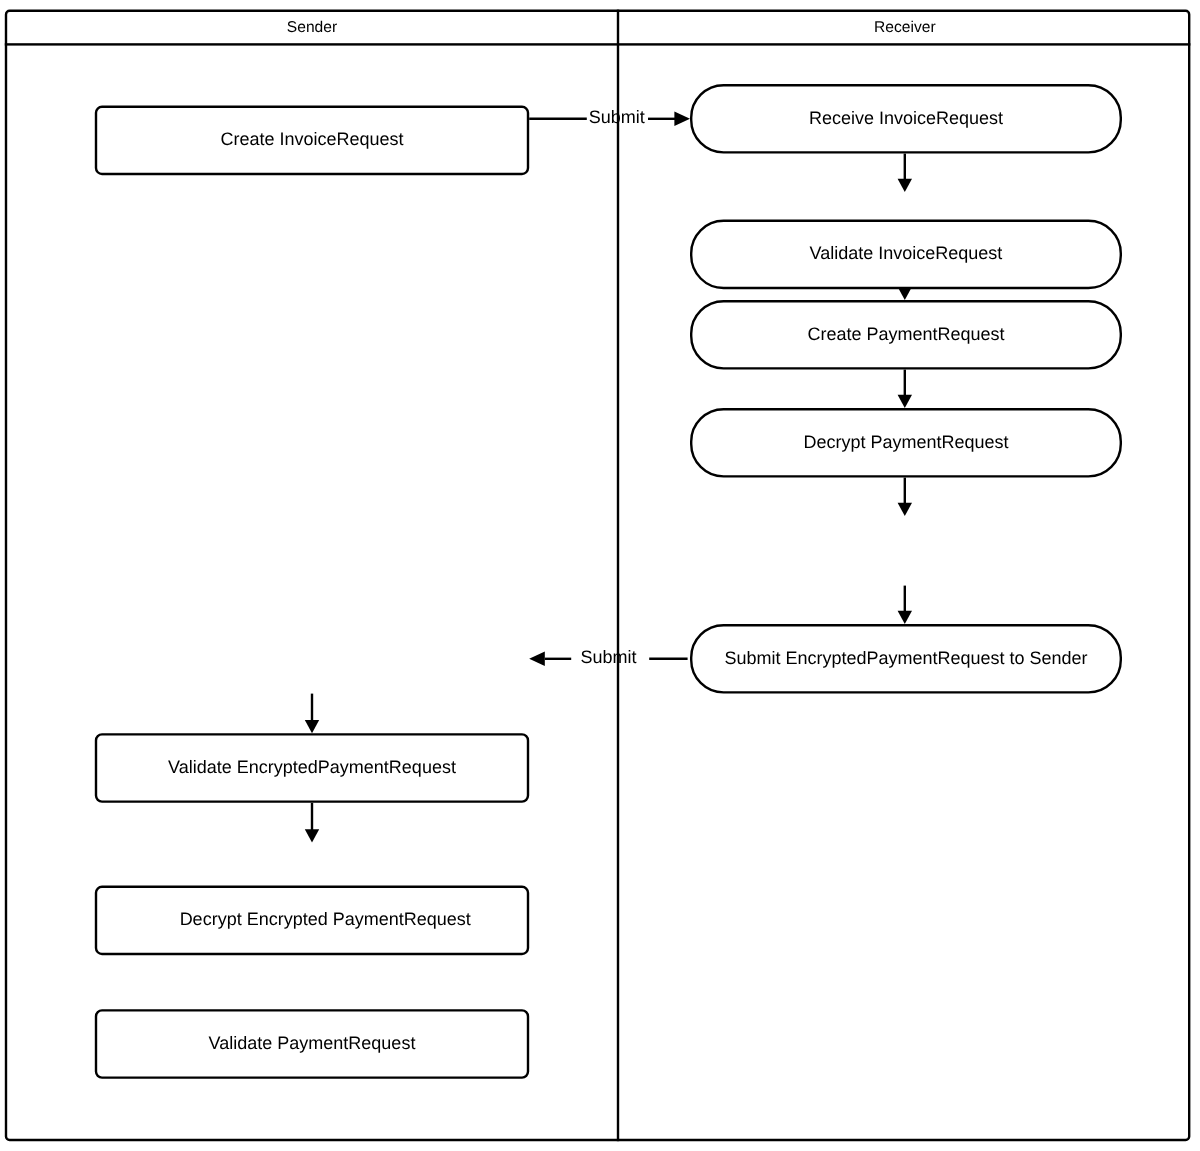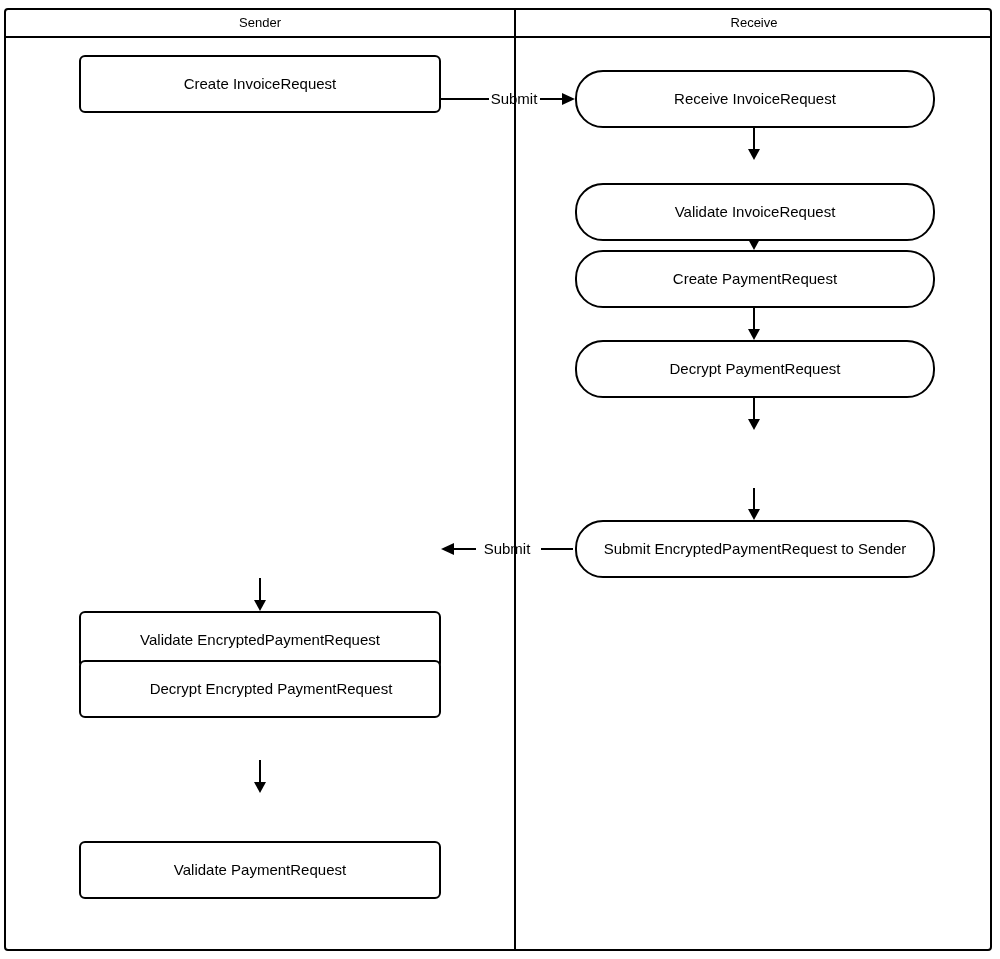--- a/index.html
+++ b/index.html
@@ -84,21 +84,21 @@
 </style>
 </head>
 <body>
 
 <div class="canvas">
 
   <div class="frame"></div>
   <div class="header-sep"></div>
   <div class="lane-divider"></div>
   <div class="lane-title sender">Sender</div>
-  <div class="lane-title receiver">Receive</div>
+  <div class="lane-title receiver">Receiver</div>
 
   <svg class="arrows" width="1000" height="959" viewBox="0 0 1000 959">
 
     <line x1="441" y1="99" x2="489" y2="99"></line>
     <line x1="540" y1="99" x2="563" y2="99"></line>
     <polygon points="575,99 562,93 562,105"></polygon>
 
     <line x1="754" y1="128" x2="754" y2="150"></line>
     <polygon points="754,160 748,149 760,149"></polygon>
     <line x1="754" y1="218" x2="754" y2="240"></line>
@@ -118,23 +118,23 @@
     <polygon points="260,611 254,600 266,600"></polygon>
     <line x1="260" y1="669" x2="260" y2="692"></line>
     <polygon points="260,702 254,691 266,691"></polygon>
     <line x1="260" y1="760" x2="260" y2="783"></line>
     <polygon points="260,793 254,782 266,782"></polygon>
   </svg>
 
   <div class="edge-label" style="left:514px; top:98px;">Submit</div>
   <div class="edge-label" style="left:507px; top:548px;">Submit</div>
 
-  <div class="node sender" style="top:55px;">Create InvoiceRequest</div>
+  <div class="node sender" style="top:88px;">Create InvoiceRequest</div>
   <div class="node sender" style="top:611px;">Validate EncryptedPaymentRequest</div>
-  <div class="node sender" style="top:660px;padding-left:36px;">Decrypt Encrypted PaymentRequest</div>
+  <div class="node sender" style="top:738px;padding-left:36px;">Decrypt Encrypted PaymentRequest</div>
   <div class="node sender" style="top:793px;margin-top:48px;">Validate PaymentRequest</div>
 
   <div class="node receiver" style="top:70px;">Receive InvoiceRequest</div>
   <div class="node receiver" style="top:160px;margin-top:23px;">Validate InvoiceRequest</div>
   <div class="node receiver" style="top:250px;">Create PaymentRequest</div>
   <div class="node receiver" style="top:340px;">Decrypt PaymentRequest</div>
   <div class="node receiver" style="top:520px;">Submit EncryptedPaymentRequest to Sender</div>
 
 </div>
 

